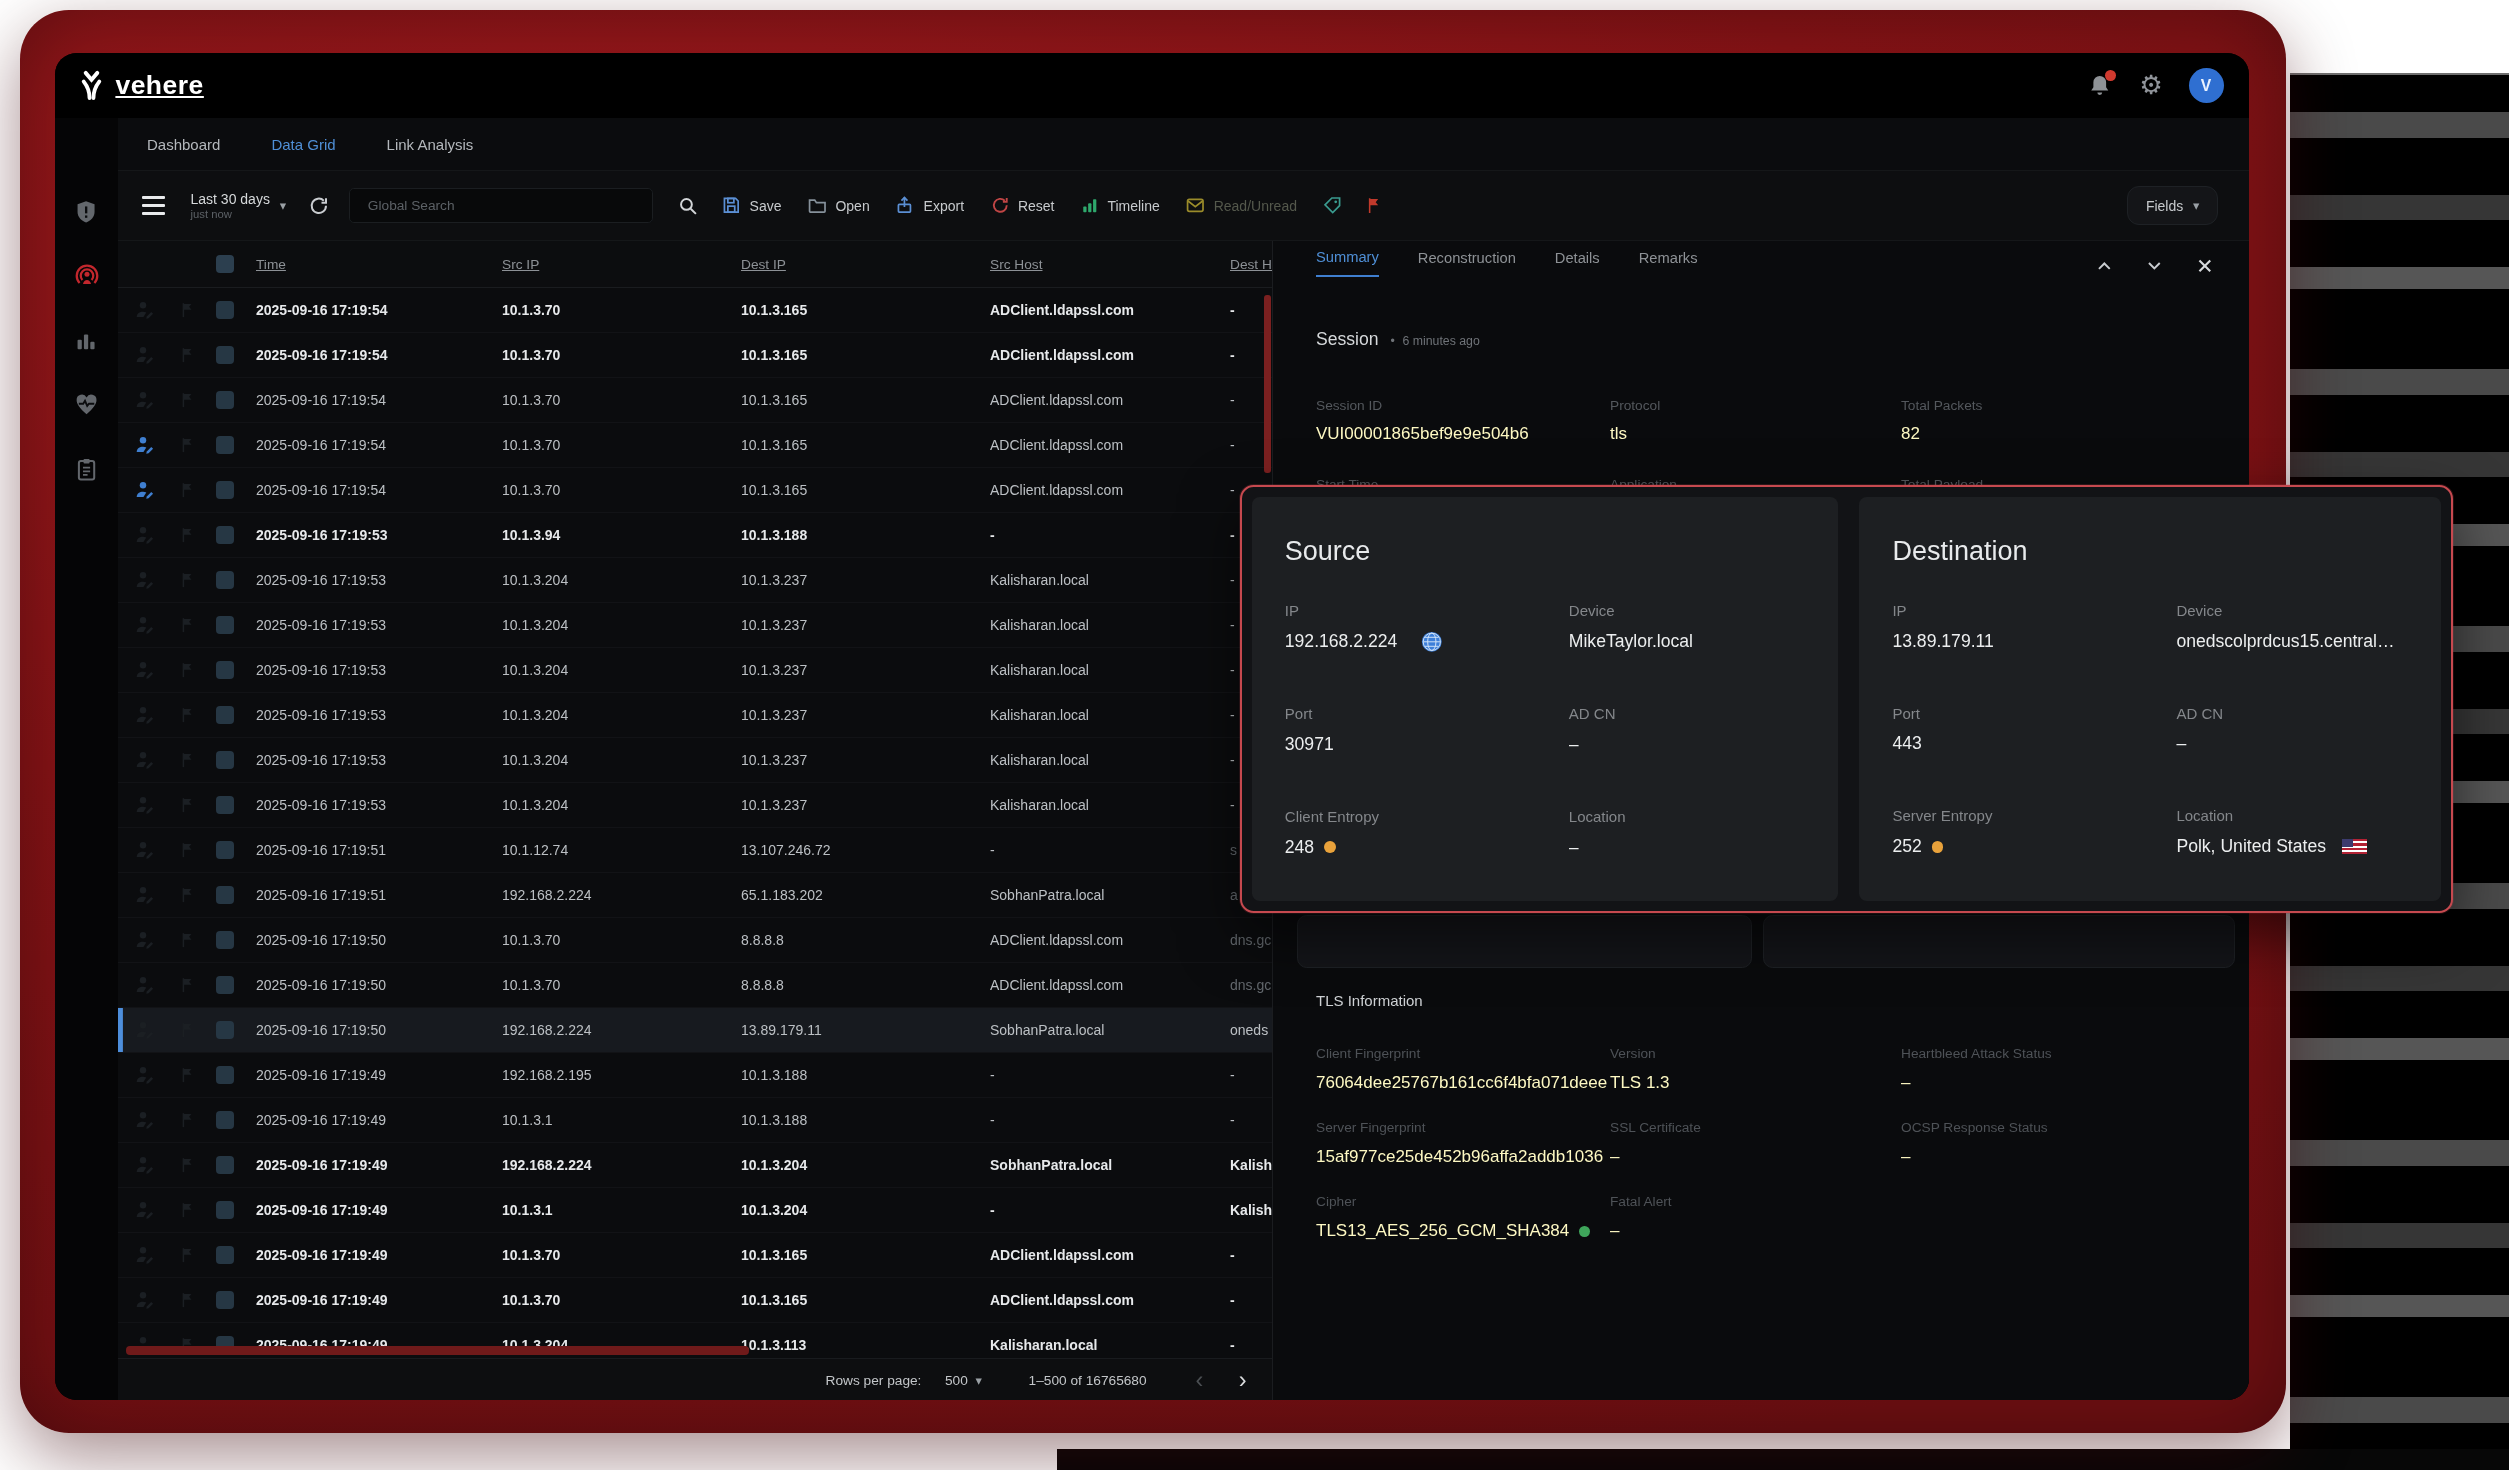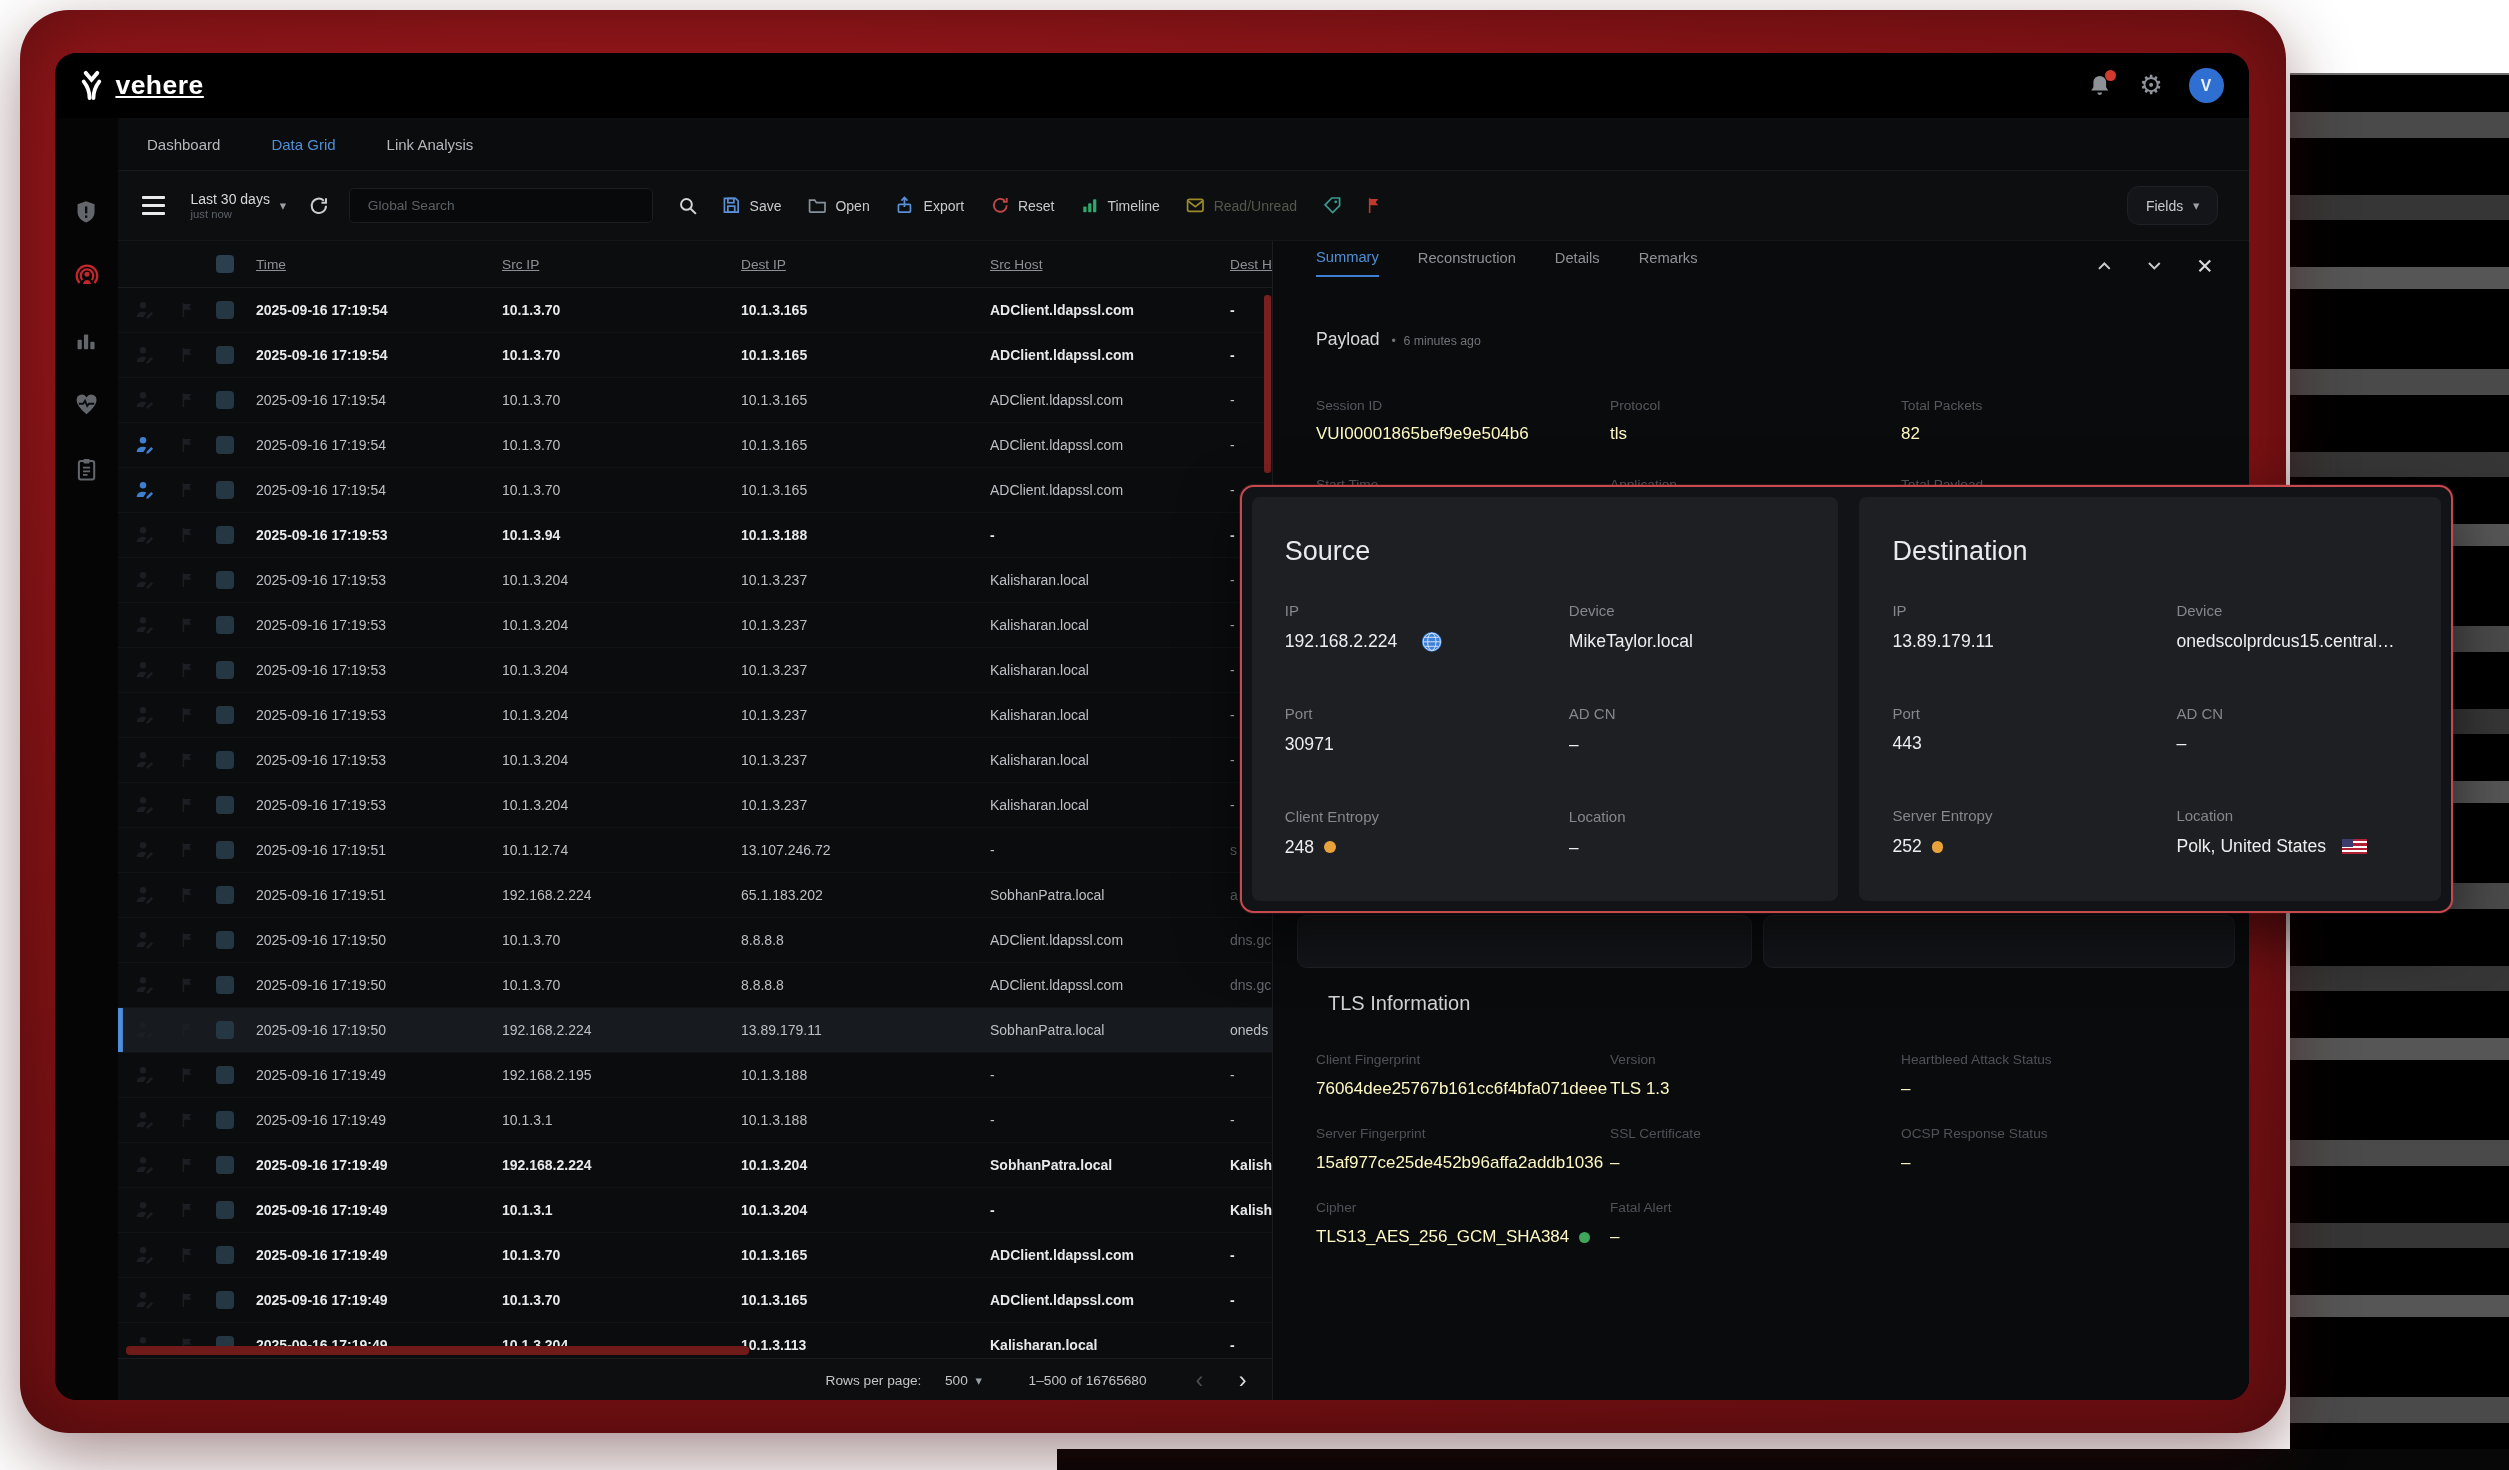--- a/index.html
+++ b/index.html
@@ -105,21 +105,21 @@
   .field-grid{display:grid;grid-template-columns:294px 291px auto;margin-top:43px;}
   .f-label{color:#54585d;font-size:13.7px;margin-bottom:11.8px;}
   .f-value{color:#fef9c3;font-size:17px;white-space:nowrap;}
   .f-cell{margin-bottom:33px;}
 
   .sliver{position:absolute;height:51px;top:674px;background:#141519;border:1px solid #1e2125;border-radius:9.8px;}
   .sliver.s1{left:23.5px;width:453px;}
   .sliver.s2{left:490px;right:13.7px;}
 
   .tls{position:absolute;left:43px;top:751px;right:25.5px;}
-  .tls-title{color:#cfd2d5;font-size:20px;margin-left:12px;}
+  .tls-title{color:#cfd2d5;font-size:15px;}
   .tls .field-grid{margin-top:37px;}
   .tls .f-label{color:#4e5257;}
   .tls .f-cell{margin-bottom:27.4px;}
   .dot{display:inline-block;width:10.8px;height:10.8px;border-radius:50%;margin-left:9.8px;vertical-align:middle;}
 
   
   .popup{position:absolute;left:1240px;top:485px;width:1213px;height:428px;background:#121316;border:2px solid #c6494f;border-radius:13.7px;box-sizing:border-box;z-index:50;display:flex;gap:21.6px;padding:9.8px;box-shadow:0 23.5px 59px rgba(0,0,0,.55), 0 0 0 1px rgba(240,90,100,.18);}
   .pcard{background:#1d1f22;border-radius:7.8px;padding:39px 33px 19.6px 33px;box-sizing:border-box;position:relative;overflow:hidden;}
   .pcard.src{width:586px;flex-shrink:0;}
   .pcard.dst{flex:1;}
@@ -932,21 +932,21 @@
             </span>
             <span class="act">
               <svg width="15.7" height="15.7" viewBox="0 0 16 16" fill="none" stroke="#d7dadc" stroke-width="2.2">
                   <path d="M2.5 2.5 L13.5 13.5 M13.5 2.5 L2.5 13.5"></path>
                 </svg>
             </span>
           </div>
 
           <div class="ov">
             <div class="ov-title-row">
-              <span class="ov-title">Payload</span>
+              <span class="ov-title">Session</span>
               <span class="ov-updated">6 minutes ago</span>
             </div>
             <div class="field-grid" id="ov-grid">
                 <div class="f-cell">
                   <div class="f-label">Session ID</div>
                   <div class="f-value"><span>VUI00001865bef9e9e504b6</span></div>
                 </div>
                 <div class="f-cell">
                   <div class="f-label">Protocol</div>
                   <div class="f-value"><span>tls</span></div>

